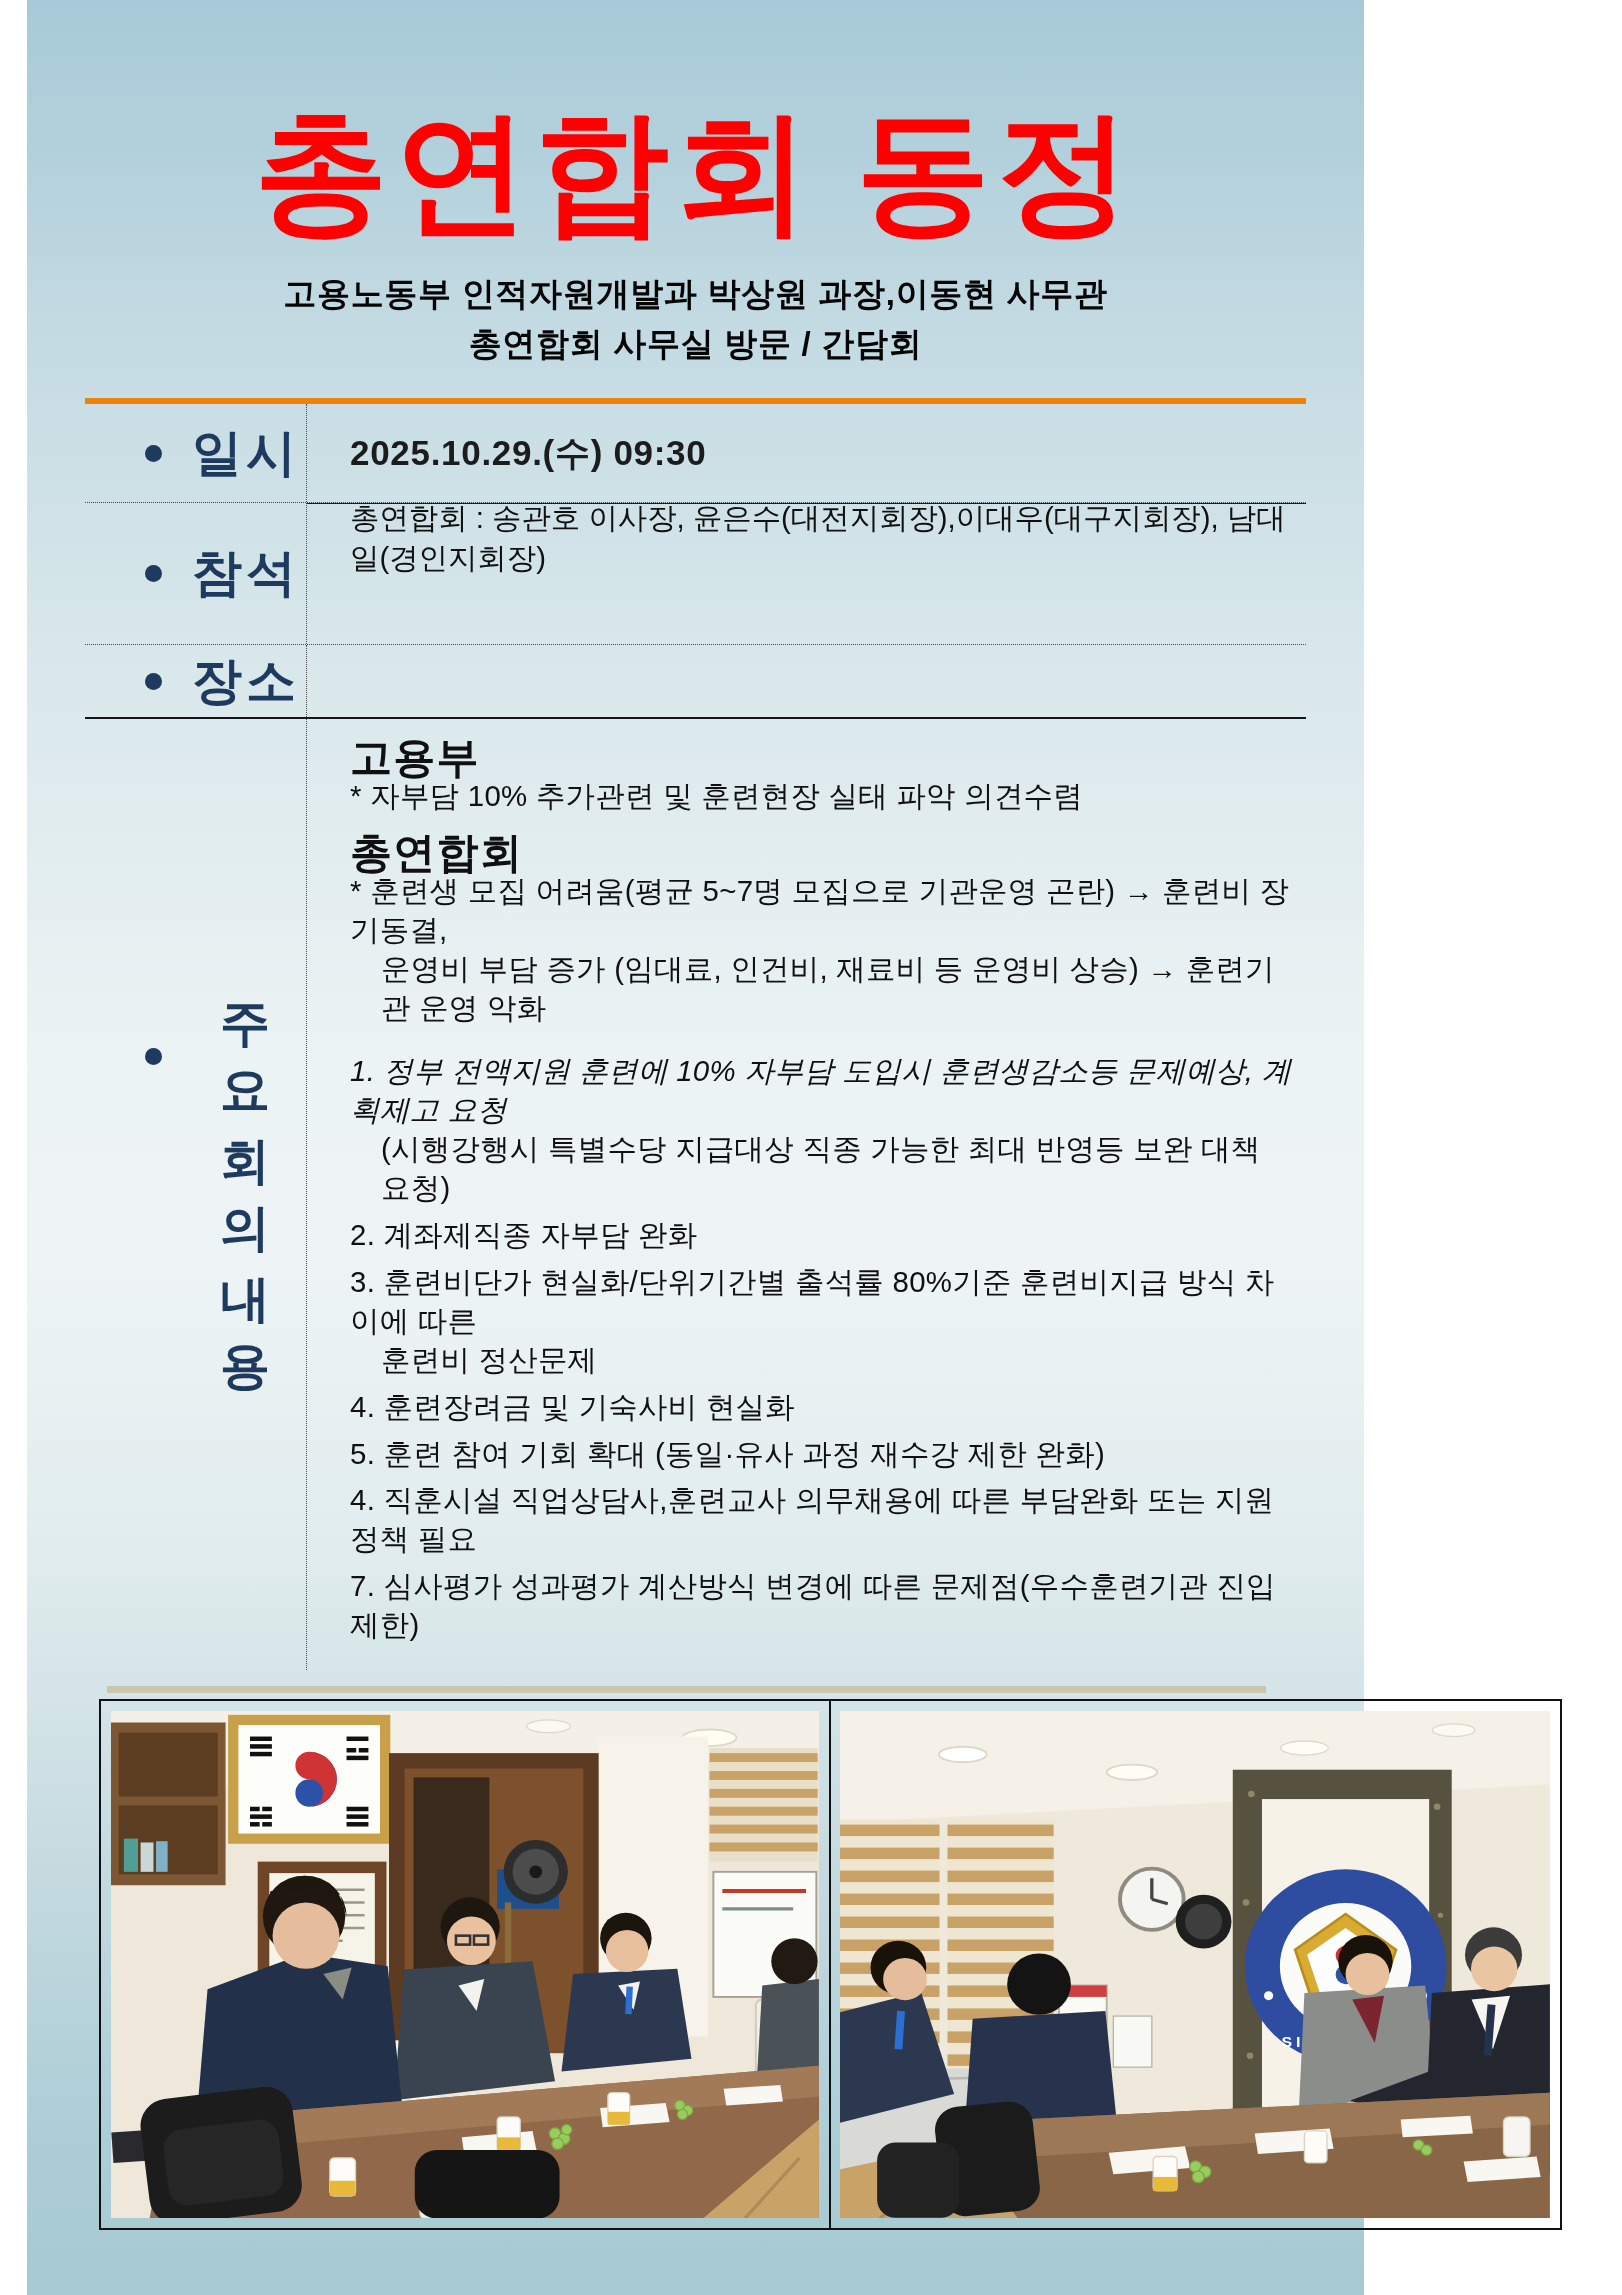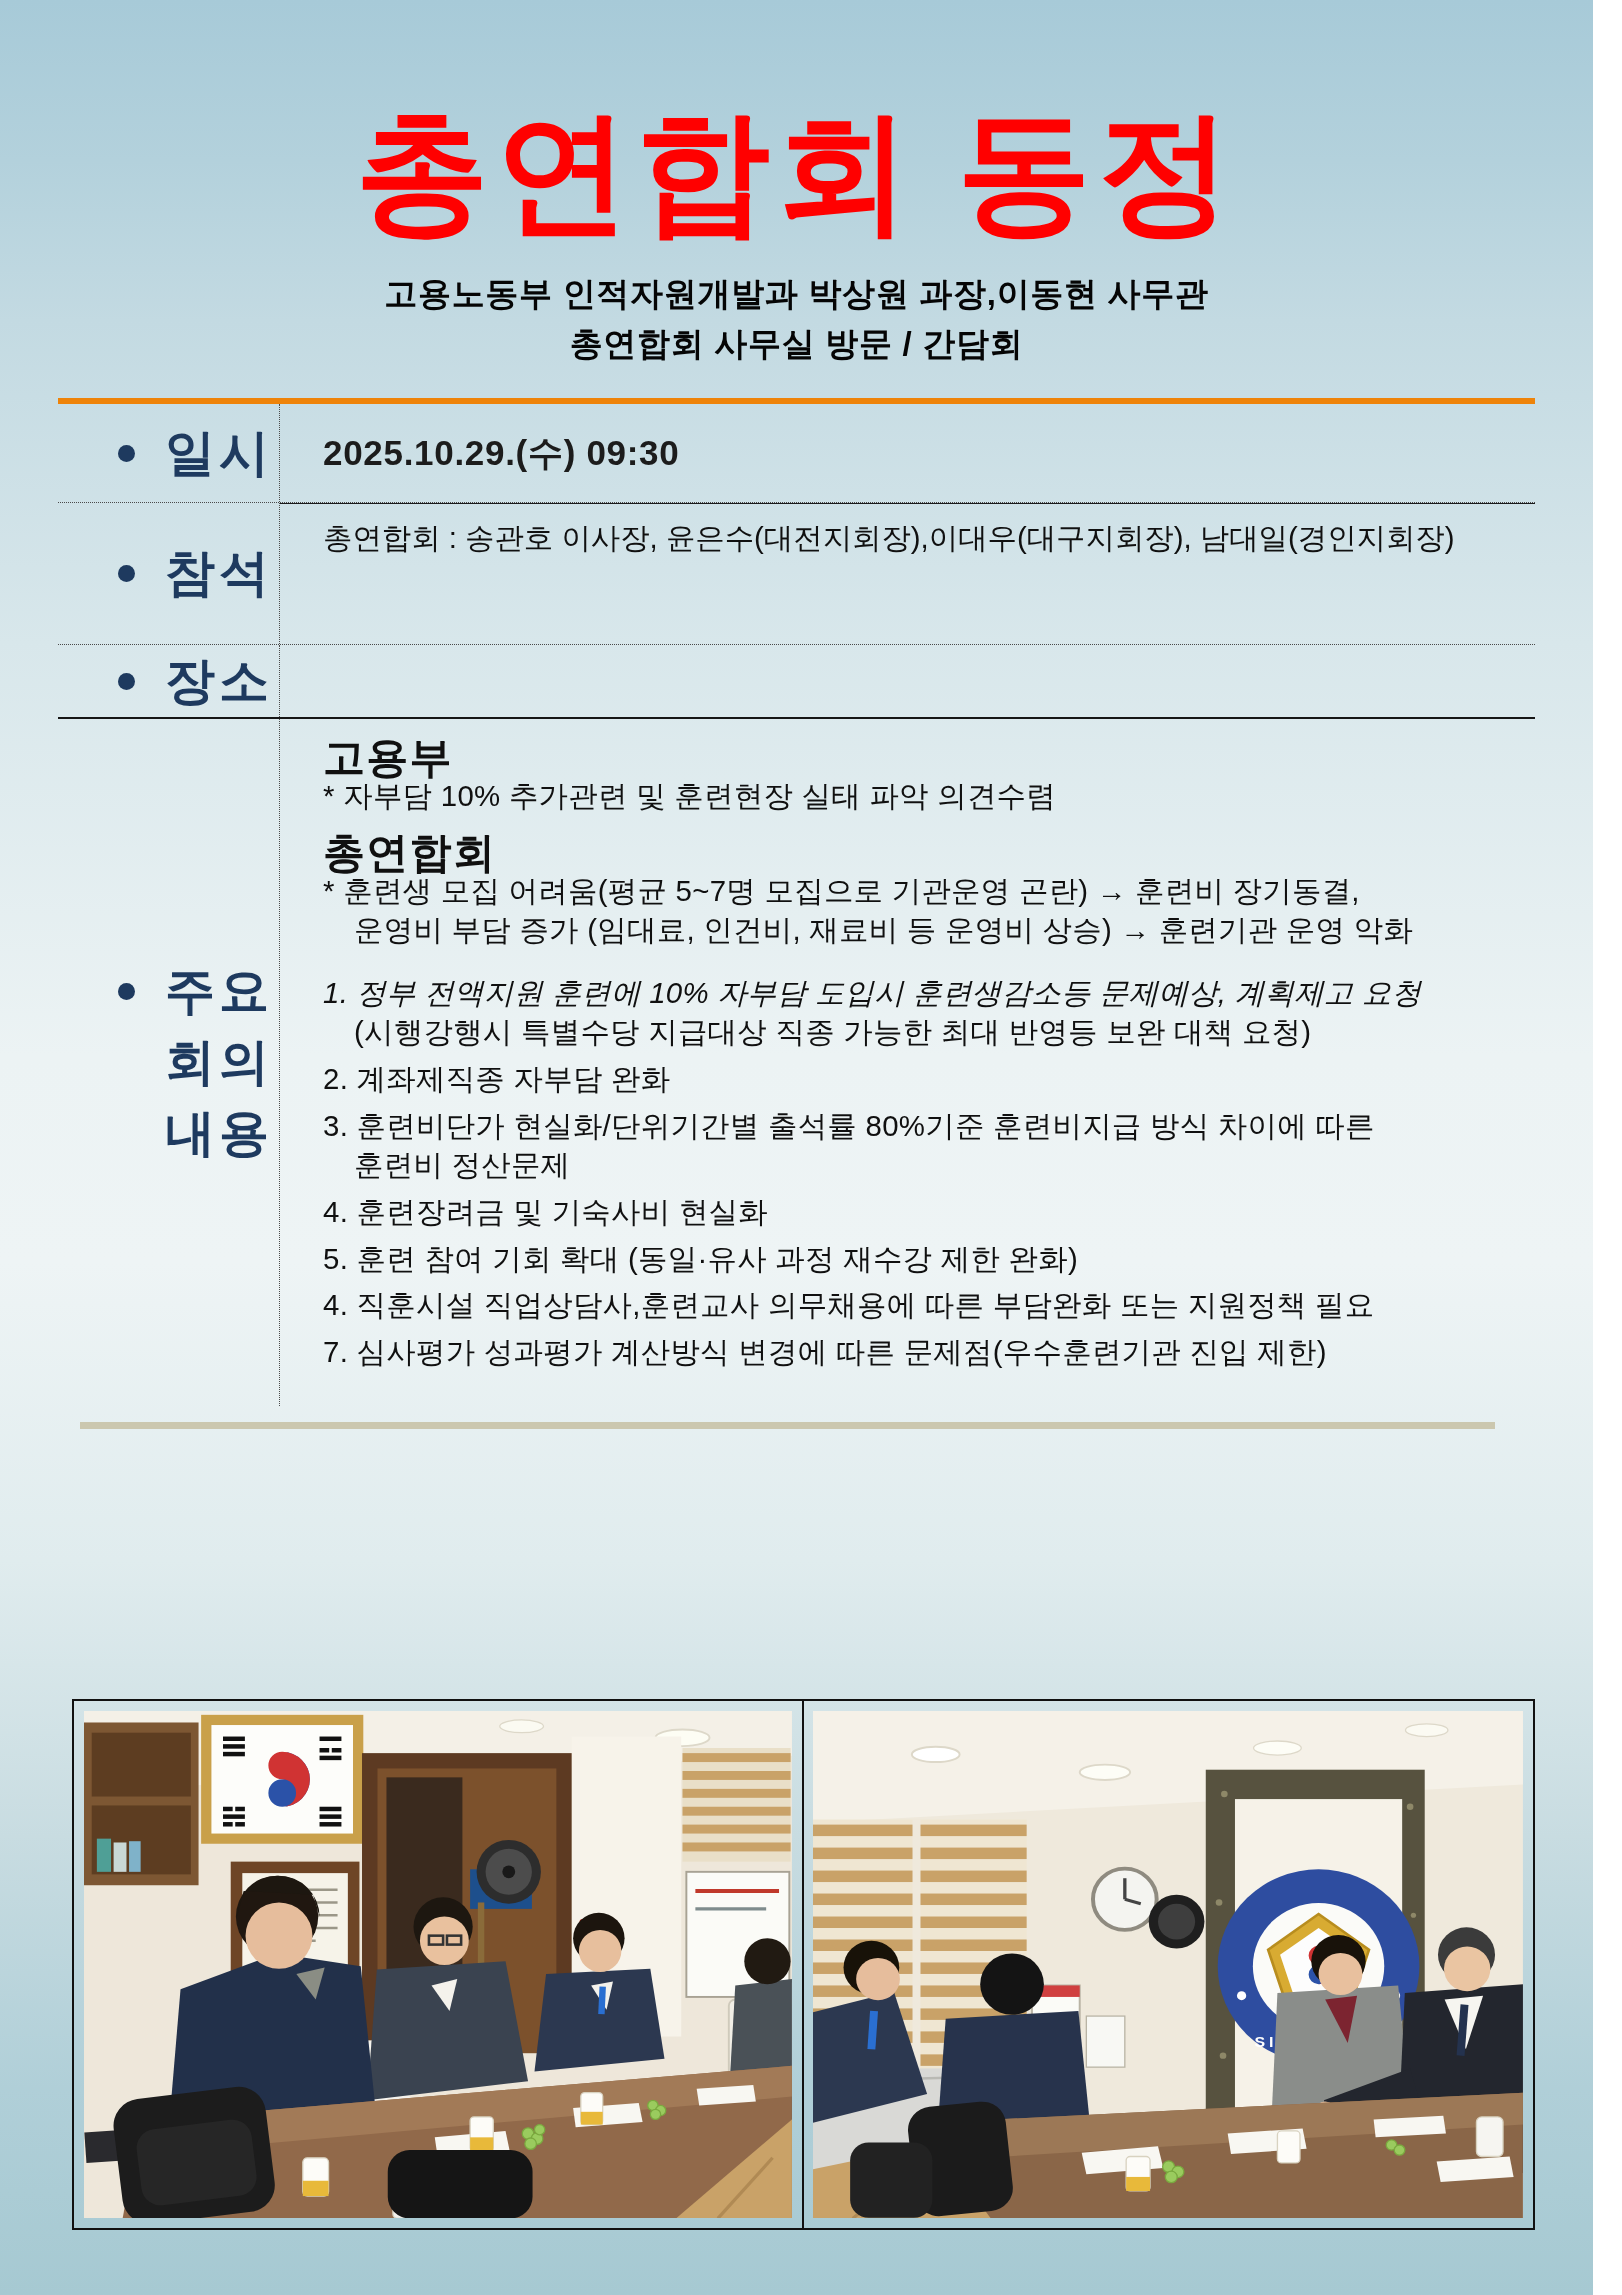--- a/index.html
+++ b/index.html
@@ -1,25 +1,26 @@
 <!DOCTYPE html>
 <html style="font-size:10.5px"><head>
 <meta charset="utf-8">
 <style>
   html,body{margin:0;padding:0;}
   body{
     width:1623px;height:2295px;overflow:hidden;
     font-family:"Liberation Sans","DejaVu Sans",sans-serif;
   }
   .canvas{
-    position:relative;width:1593px;height:2295px;
+    position:relative;width:1337px;height:2295px;
     background:linear-gradient(180deg,
       #a7cad8 0%, #b3d1dc 7%, #c3dae2 14%, #d8e7eb 28%,
       #ecf3f4 46%, #eef4f5 55%, #e0ecee 68%, #c8dce1 80%,
       #b0cfd8 91%, #a6c9d2 100%);
+    margin-left:27px;
   }
   
   .title{
     padding-top:90px;text-align:center;
     font-family:"Liberation Serif","DejaVu Serif",serif;
     font-weight:bold;font-size:134px;line-height:1.25;
     color:#ff0000;letter-spacing:6.5px;white-space:nowrap;
   }
   .subtitle{
     margin-top:11.8px;text-align:center;color:#050505;
@@ -54,21 +55,21 @@
   .row-date .t-content{padding-left:43px;justify-content:center;}
   .date-value{font-size:35px;font-weight:bold;color:#1c1c1c;letter-spacing:0.7px;}
   .row-att{height:141px;}
   .att-half{height:70px;display:flex;align-items:center;padding-left:43px;}
   .att-half.second{border-top:1.3px solid #1a1a1a;}
   .row-place{height:72px;}
   .row-place .t-content{padding-left:73px;}
   .row-agenda{min-height:687px;}
   .agenda-label{flex-direction:column;align-items:flex-start;justify-content:center;
     display:flex;row-gap:3.9px;}
-  .lbl-line{display:flex;align-items:center;}
+  .lbl-line{display:flex;align-items:center;gap:28px;}
   .lbl-line .spacer{width:47px;flex:0 0 auto;}
   .row-agenda .t-content{padding:19.6px 13px 26px 43px;justify-content:flex-start;}
   .agenda-head{font-weight:bold;font-size:42px;line-height:37px;letter-spacing:1.3px;}
   .agenda-line{font-size:29.4px;line-height:39px;letter-spacing:0.3px;}
   .agenda-sub{padding-left:31px;}
   .gap30{margin-top:19.6px;}
   .gap36{margin-top:23.6px;font-style:italic;}
   .agenda-item{margin-top:7.9px;}
   .beige-bar{margin:15.7px 98px 0 80px;height:7.2px;background:#cbc7af;}
   

